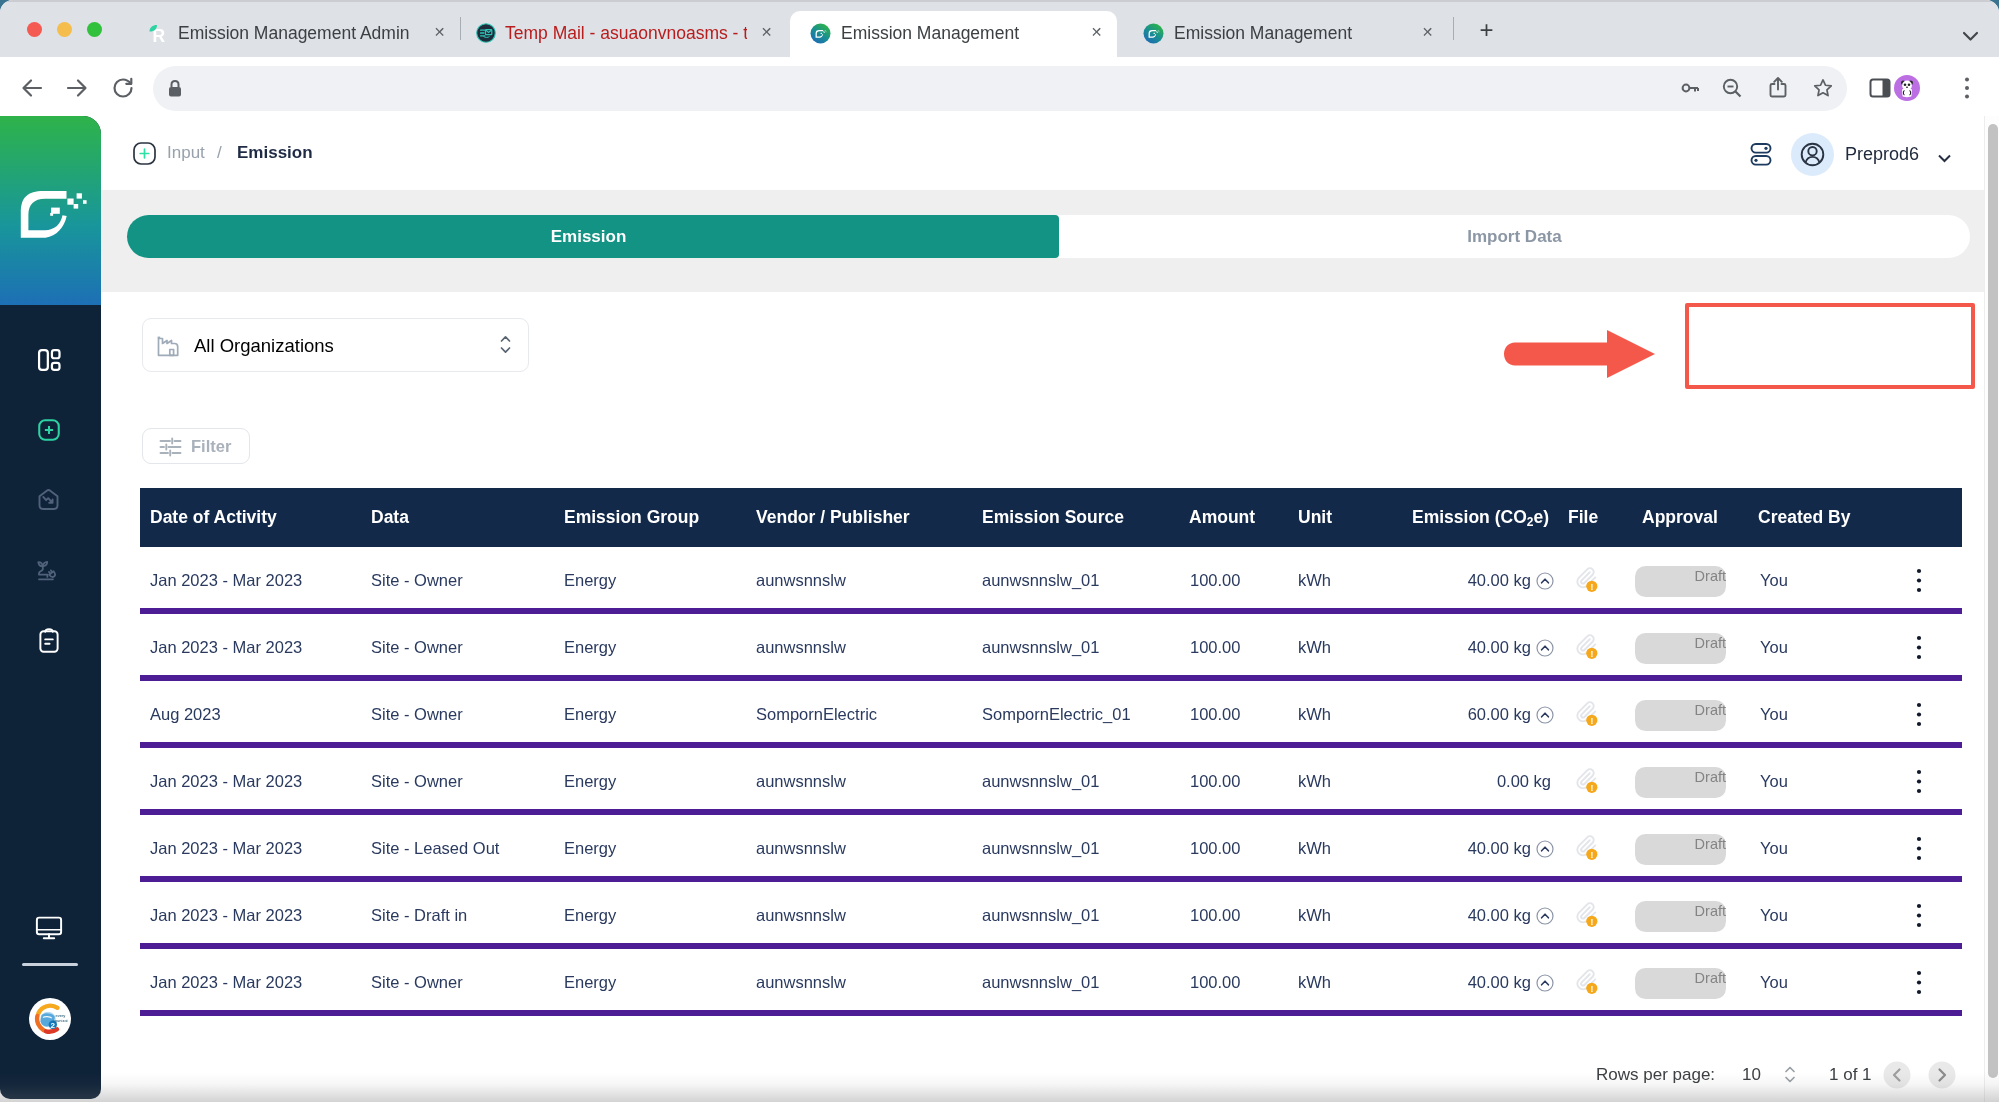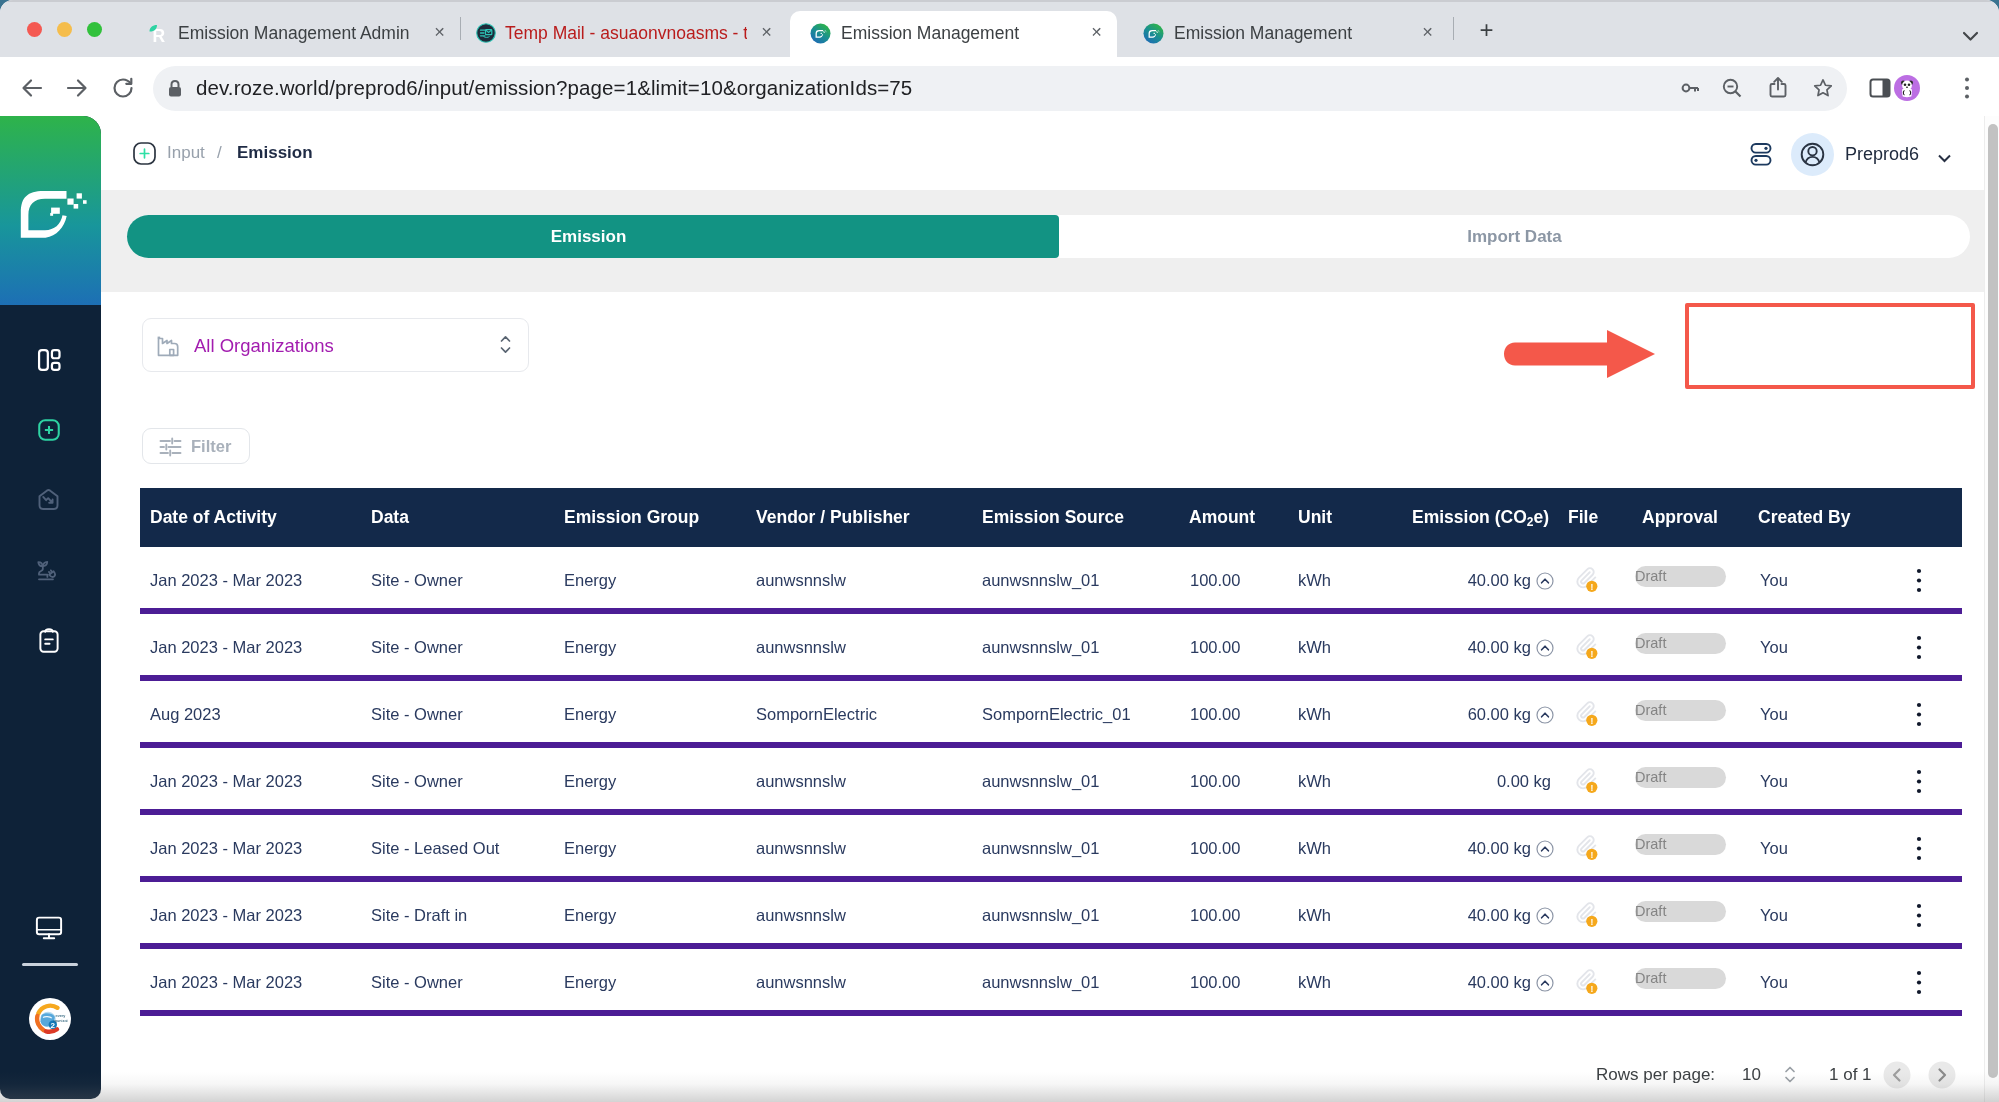--- a/index.html
+++ b/index.html
@@ -27,21 +27,21 @@
 #tealtab { position:absolute; left:0; top:0; width:932px; height:43px; background:#129383; border-radius:21.5px 4px 4px 21.5px; color:#fff; font-weight:bold; font-size:17px; text-align:center; line-height:43px; text-indent:-9px; }
 #importtab { position:absolute; left:932px; top:0; width:911px; height:43px; color:#8c97a5; font-weight:bold; font-size:17px; text-align:center; line-height:43px; }
 #orgdrop { position:absolute; left:41px; top:202px; width:387px; height:54px; border:1px solid #e7e9ed; border-radius:9px; background:#fff; }
 #redbox { position:absolute; left:1584px; top:187px; width:290px; height:86px; border:4px solid #f4584a; border-radius:2px; }
 #addbtn { position:absolute; left:1597px; top:206px; width:262px; height:47px; background:#142c4e; border-radius:8px; color:#fff; }
 #filterbtn { position:absolute; left:41px; top:312px; width:108px; height:36px; border:1px solid #e3e6ea; border-radius:9px; }
 #thead { position:absolute; left:39px; top:372px; width:1822px; height:59px; background:#13294a; color:#fff; font-weight:bold; font-size:17.5px; }
 .th { position:absolute; top:19px; white-space:nowrap; }
 .row { position:absolute; left:39px; width:1822px; height:67px; border-bottom:6px solid #4c1d95; font-size:16.5px; color:#2a3a5f; }
 .td { position:absolute; top:24px; white-space:nowrap; }
-.pill { position:absolute; left:1495px; top:19px; width:91px; height:21px; background:#d9d9d9; border-radius:10.5px; color:#848484; font-size:14.5px; text-align:left; line-height:21px; }
+.pill { position:absolute; left:1495px; top:19px; width:91px; height:31px; background:#d9d9d9; border-radius:10.5px; color:#848484; font-size:14.5px; text-align:right; line-height:21px; }
 #footer { position:absolute; left:0; top:902px; width:1884px; height:84px; }
 #scrollbar { position:absolute; left:1883px; top:0; width:16px; height:986px; background:#fdfdfd; border-left:1px solid #ededed; }
 #thumb { position:absolute; left:2.5px; top:8px; width:10px; height:954px; background:#c2c2c2; border-radius:5.5px; }
 #botgrad { position:absolute; left:0; top:1072px; width:1999px; height:30px; background:linear-gradient(180deg, rgba(110,110,110,0) 0%, rgba(110,110,110,0.06) 40%, rgba(110,110,110,0.30) 100%); pointer-events:none; }
 </style>
 </head>
 <body>
 <div id="window">
   <div id="tabstrip">
     <div class="tl" style="left:27px; background:#f45952;"></div>
@@ -120,21 +120,20 @@
         </svg></div>
     <div class="abs" style="left:111px; top:19px;"><svg width="24" height="24" viewBox="0 0 24 24" fill="none" stroke="#5c6065" stroke-width="2.2" stroke-linecap="round">
           <path d="M20.5 12 A 8.5 8.5 0 1 1 12 3.5 C15.5 3.5 18 5.2 19.8 7.6"></path>
           <path d="M20.3 2.8 V7.8 H15.3" stroke-linejoin="round"></path>
         </svg></div>
     <div id="urlpill"></div>
     <div class="abs" style="left:167px; top:22px;"><svg width="16" height="19" viewBox="0 0 16 19">
           <rect x="2" y="8" width="12" height="9.5" rx="2" fill="#5c6065"></rect>
           <path d="M4.5 8 V5.5 C4.5 3.5 6 2 8 2 C10 2 11.5 3.5 11.5 5.5 V8" fill="none" stroke="#5c6065" stroke-width="2"></path>
         </svg></div>
-    <div id="urltext">dev.roze.world/preprod6/input/emission?page=1&amp;limit=10&amp;organizationIds=75</div>
     <div class="abs" style="left:1679px; top:20px;"><svg width="22" height="22" viewBox="0 0 22 22" fill="none" stroke="#5c6065" stroke-width="2">
           <circle cx="7" cy="11" r="3.4"></circle>
           <path d="M10.5 11 H19 M16 11 V14.5 M19 11 V14"></path>
         </svg></div>
     <div class="abs" style="left:1721px; top:20px;"><svg width="22" height="22" viewBox="0 0 22 22" fill="none" stroke="#5c6065" stroke-width="1.9">
           <circle cx="9.5" cy="9.5" r="6.7"></circle>
           <path d="M14.5 14.5 L19.5 19.5" stroke-width="2.2"></path>
           <path d="M6.5 9.5 H12.5"></path>
         </svg></div>
     <div class="abs" style="left:1768px; top:19px;"><svg width="20" height="23" viewBox="0 0 20 23" fill="none" stroke="#5c6065" stroke-width="1.9" stroke-linecap="round" stroke-linejoin="round">
@@ -195,21 +194,21 @@
           <div id="tealtab">Emission</div>
           <div id="importtab">Import Data</div>
         </div>
       </div>
       <div id="orgdrop">
         <div class="abs" style="left:12px; top:16px;"><svg width="26" height="22" viewBox="0 0 26 22" fill="none" stroke="#9fabb9" stroke-width="1.7" stroke-linejoin="round">
 <path d="M3.5 20.3 V3.5 H7.5 V8.5 L12 5.5 V8.5 L16.5 5.5 V8.5 H19.5 C21.5 8.5 22.7 9.7 22.7 11.7 V20.3 Z"></path>
 <rect x="14.8" y="14.5" width="3.8" height="5.8"></rect>
 <rect x="2.6" y="1.6" width="2.6" height="1.9" fill="#9fabb9" stroke="none"></rect>
 </svg></div>
-        <div class="abs" style="left:51px; top:16px; font-size:18.5px; color:#a21caf;">All Organizations</div>
+        <div class="abs" style="left:51px; top:16px; font-size:18.5px; color:#000000;">All Organizations</div>
         <div class="abs" style="left:356px; top:15px;"><svg width="13" height="21" viewBox="0 0 13 21" fill="none" stroke="#5a6572" stroke-width="1.7" stroke-linecap="round" stroke-linejoin="round">
 <path d="M2.5 7 L6.5 2.8 L10.5 7"></path>
               <path d="M2.5 14 L6.5 18.2 L10.5 14"></path>
 </svg></div>
       </div>
       <div id="redbox"></div>
       <div class="abs" style="left:1402px; top:212px;"><svg width="155" height="52" viewBox="0 0 155 52">
 <path d="M12 14.5 L104 14.5 L104 2 L152 26 L104 50 L104 37.5 L12 37.5 C5.5 37.5 1 32.5 1 26 C1 19.5 5.5 14.5 12 14.5 Z" fill="#f4584a"></path>
 </svg></div>
       <div id="filterbtn">

